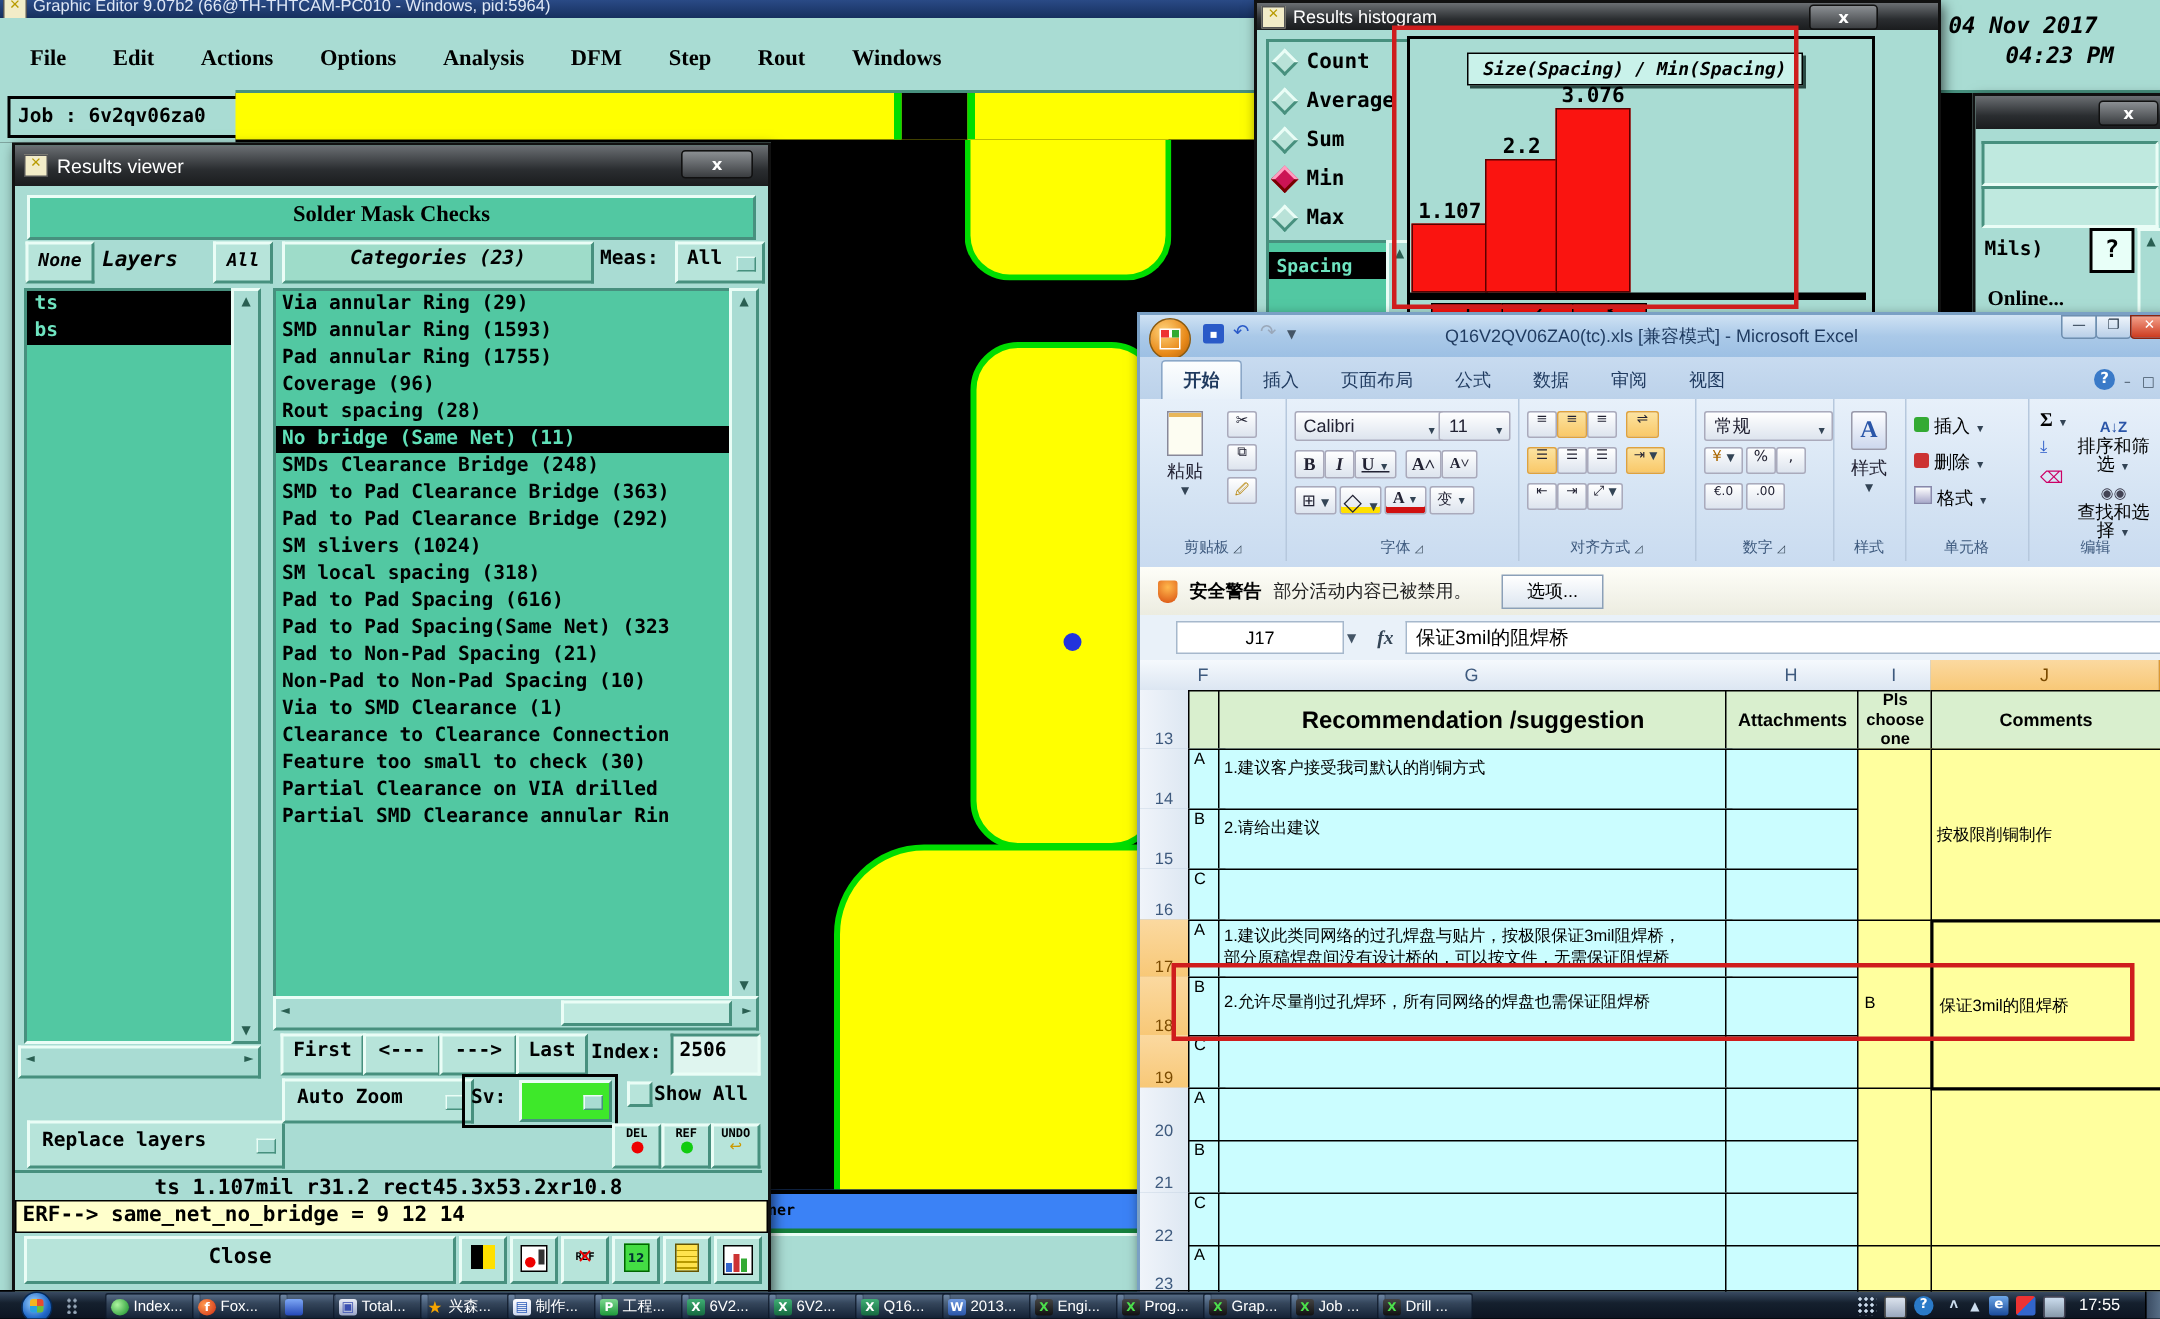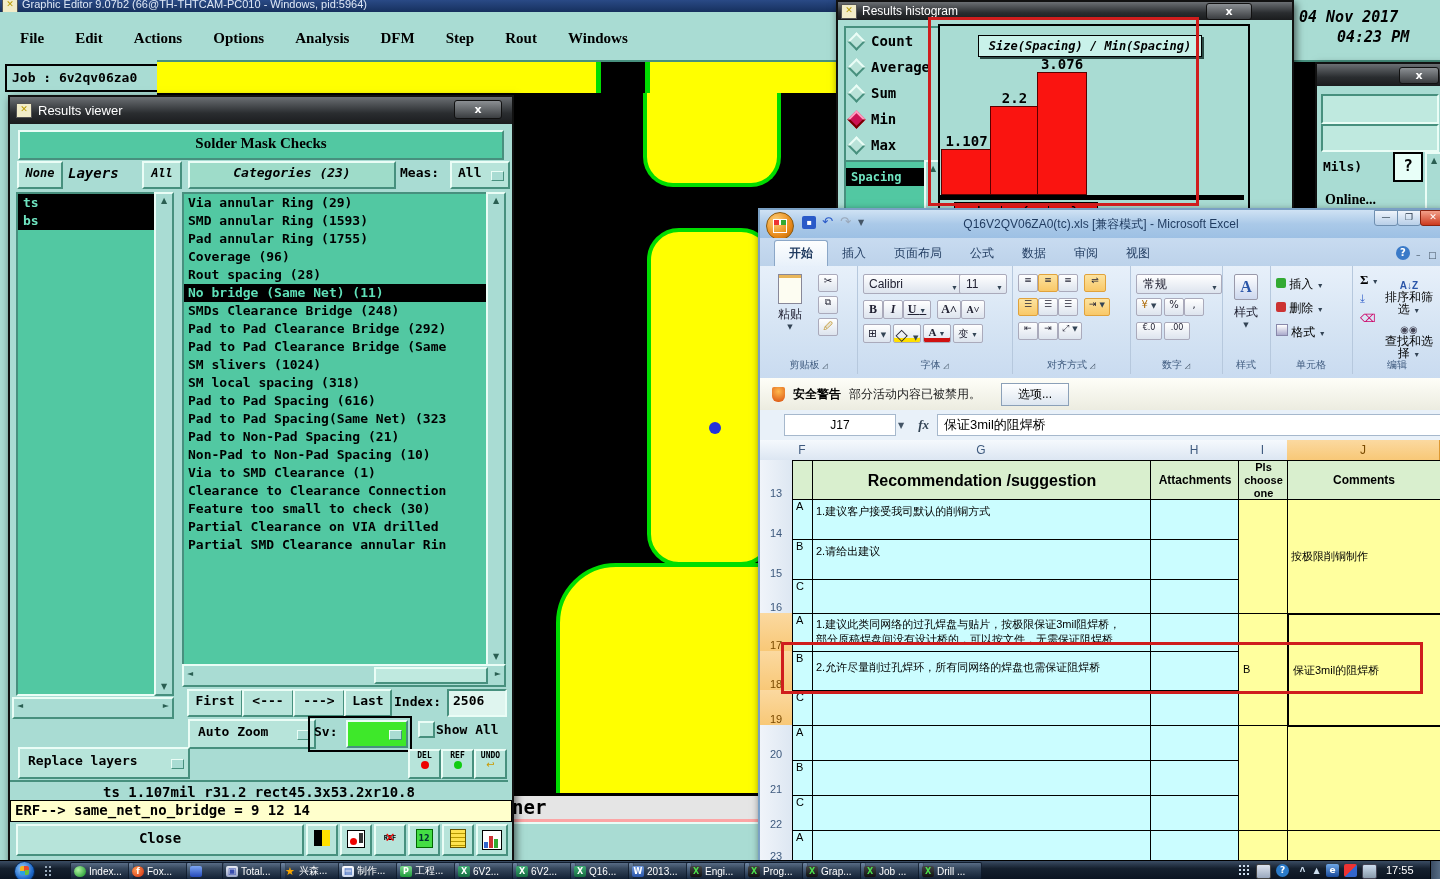--- a/index.html
+++ b/index.html
@@ -121,21 +121,21 @@
 <div class="abs" style="left:157px;top:62px;width:679px;height:31px;background:#ffff00"></div>
 <div class="abs" style="left:601px;top:62px;width:44px;height:31px;background:#000"></div>
 <div class="abs" style="left:596px;top:62px;width:5px;height:31px;background:#00dd00"></div>
 <div class="abs" style="left:645px;top:62px;width:5px;height:31px;background:#00dd00"></div>
 
 <div class="abs" style="left:643px;top:93px;width:130px;height:90px;background:#ffff00;border:4px solid #00dd00;border-top:none;border-radius:0 0 30px 30px"></div>
 <div class="abs" style="left:647px;top:228px;width:118px;height:330px;background:#ffff00;border:4px solid #00dd00;border-radius:32px"></div>
 <div class="abs" style="left:709px;top:422px;width:12px;height:12px;background:#2233dd;border-radius:50%"></div>
 <div class="abs" style="left:556px;top:563px;width:207px;height:235px;background:#ffff00;border:4px solid #00dd00;border-radius:60px 0 0 0"></div>
 
-<div class="abs mono" style="left:508px;top:793px;width:255px;height:23px;background:#e5e5e5;border-top:3px solid #000;border-bottom:3px solid #fca5a5;font-size:19px;line-height:23px;padding-left:4px">ner</div>
+<div class="abs mono" style="left:508px;top:793px;width:255px;height:23px;background:#3b82f6;border-top:3px solid #000;border-bottom:3px solid #15803d;font-size:10px;line-height:23px;padding-left:4px">ner</div>
 <div class="abs teal bev-up" style="left:508px;top:822px;width:255px;height:36px"></div>
 
 <div class="abs teal" style="left:1250px;top:0;width:190px;height:60px;border-left:3px solid #111;overflow:hidden">
   <span class="abs mono" style="left:8px;top:10px;font-size:30px">0</span>
   <span class="abs mono" style="left:46px;top:8px;font-size:15px;font-style:italic">04 Nov 2017</span>
   <span class="abs mono" style="left:84px;top:28px;font-size:15px;font-style:italic">04:23 PM</span>
 </div>
 
 <div class="abs win" style="left:1315px;top:62px;width:125px;height:148px;background:#a9dcd3;border:2px solid #111;overflow:hidden">
   <div class="wtb" style="height:22px;position:relative">
@@ -244,22 +244,22 @@
   </div>
 
   <div class="abs bev-dn greenbox" style="left:172px;top:95px;width:302px;height:470px;overflow:hidden">
     <div class="cat">Via annular Ring (29)</div>
     <div class="cat">SMD annular Ring (1593)</div>
     <div class="cat">Pad annular Ring (1755)</div>
     <div class="cat">Coverage (96)</div>
     <div class="cat">Rout spacing (28)</div>
     <div class="cat sel">No bridge (Same Net) (11)</div>
     <div class="cat">SMDs Clearance Bridge (248)</div>
+    <div class="cat">SMD to Pad Clearance Bridge (363)</div>
     <div class="cat">Pad to Pad Clearance Bridge (292)</div>
-    <div class="cat">Pad to Pad Clearance Bridge (Same</div>
     <div class="cat">SM slivers (1024)</div>
     <div class="cat">SM local spacing (318)</div>
     <div class="cat">Pad to Pad Spacing (616)</div>
     <div class="cat">Pad to Pad Spacing(Same Net) (323</div>
     <div class="cat">Pad to Non-Pad Spacing (21)</div>
     <div class="cat">Non-Pad to Non-Pad Spacing (10)</div>
     <div class="cat">Via to SMD Clearance (1)</div>
     <div class="cat">Clearance to Clearance Connection</div>
     <div class="cat">Feature too small to check (30)</div>
     <div class="cat">Partial Clearance on VIA drilled</div>

